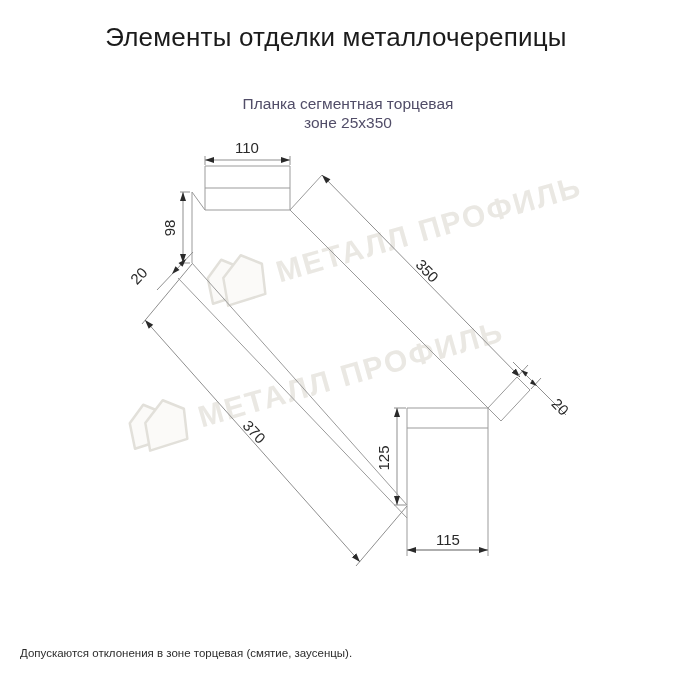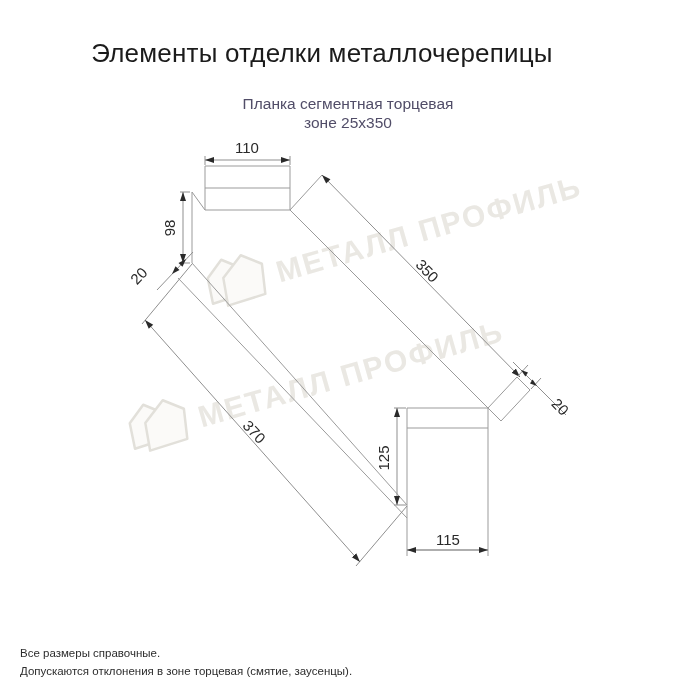--- a/index.html
+++ b/index.html
@@ -1,22 +1,22 @@
 <!DOCTYPE html>
 <html><head>
 <meta charset="utf-8">
 <style>
   html,body{margin:0;padding:0;}
   body{
     width:700px;height:700px;position:relative;background:#ffffff;
     font-family:"Liberation Sans", sans-serif;overflow:hidden;
   }
   .page-title{
-    position:absolute;top:22px;left:0;width:644px;text-align:center;
-    font-size:26px;color:#1b1b1b;letter-spacing:.2px;margin-top:16px;
+    position:absolute;top:22px;left:14px;width:644px;text-align:center;
+    font-size:26px;color:#1b1b1b;letter-spacing:.2px;
   }
   .product-title{
     position:absolute;top:94px;left:0;width:696px;text-align:center;
     font-size:15.5px;line-height:19px;color:#514d68;
   }
   .drawing{position:absolute;left:0;top:0;}
   .obj{stroke:#9b9b9b;fill:none;stroke-width:1;stroke-linejoin:round;}
   .dim{stroke:#8f8f8f;fill:none;stroke-width:1;}
   .dimtxt{font-size:15px;fill:#2a2a2a;font-family:"Liberation Sans",sans-serif;}
   .arrow{fill:#2a2a2a;stroke:none;}
@@ -126,15 +126,14 @@
     <text class="dimtxt" x="139" y="281" text-anchor="middle" transform="rotate(-47 139 276)">20</text>
     <text class="dimtxt" x="427" y="276" text-anchor="middle" transform="rotate(45.5 427 271)">350</text>
     <text class="dimtxt" x="254" y="437" text-anchor="middle" transform="rotate(47 254 432)">370</text>
     <text class="dimtxt" x="384" y="463" text-anchor="middle" transform="rotate(-90 384 458)">125</text>
     <text class="dimtxt" x="560" y="412" text-anchor="middle" transform="rotate(46 560 407)">20</text>
     <text class="dimtxt" x="448" y="545" text-anchor="middle">115</text>
   </g>
 </svg>
 
 <div class="footer">
-  <div>Все размеры справочные.</div>
   <div>Допускаются отклонения в зоне торцевая (смятие, заусенцы).</div>
 </div>
 
 </body></html>

